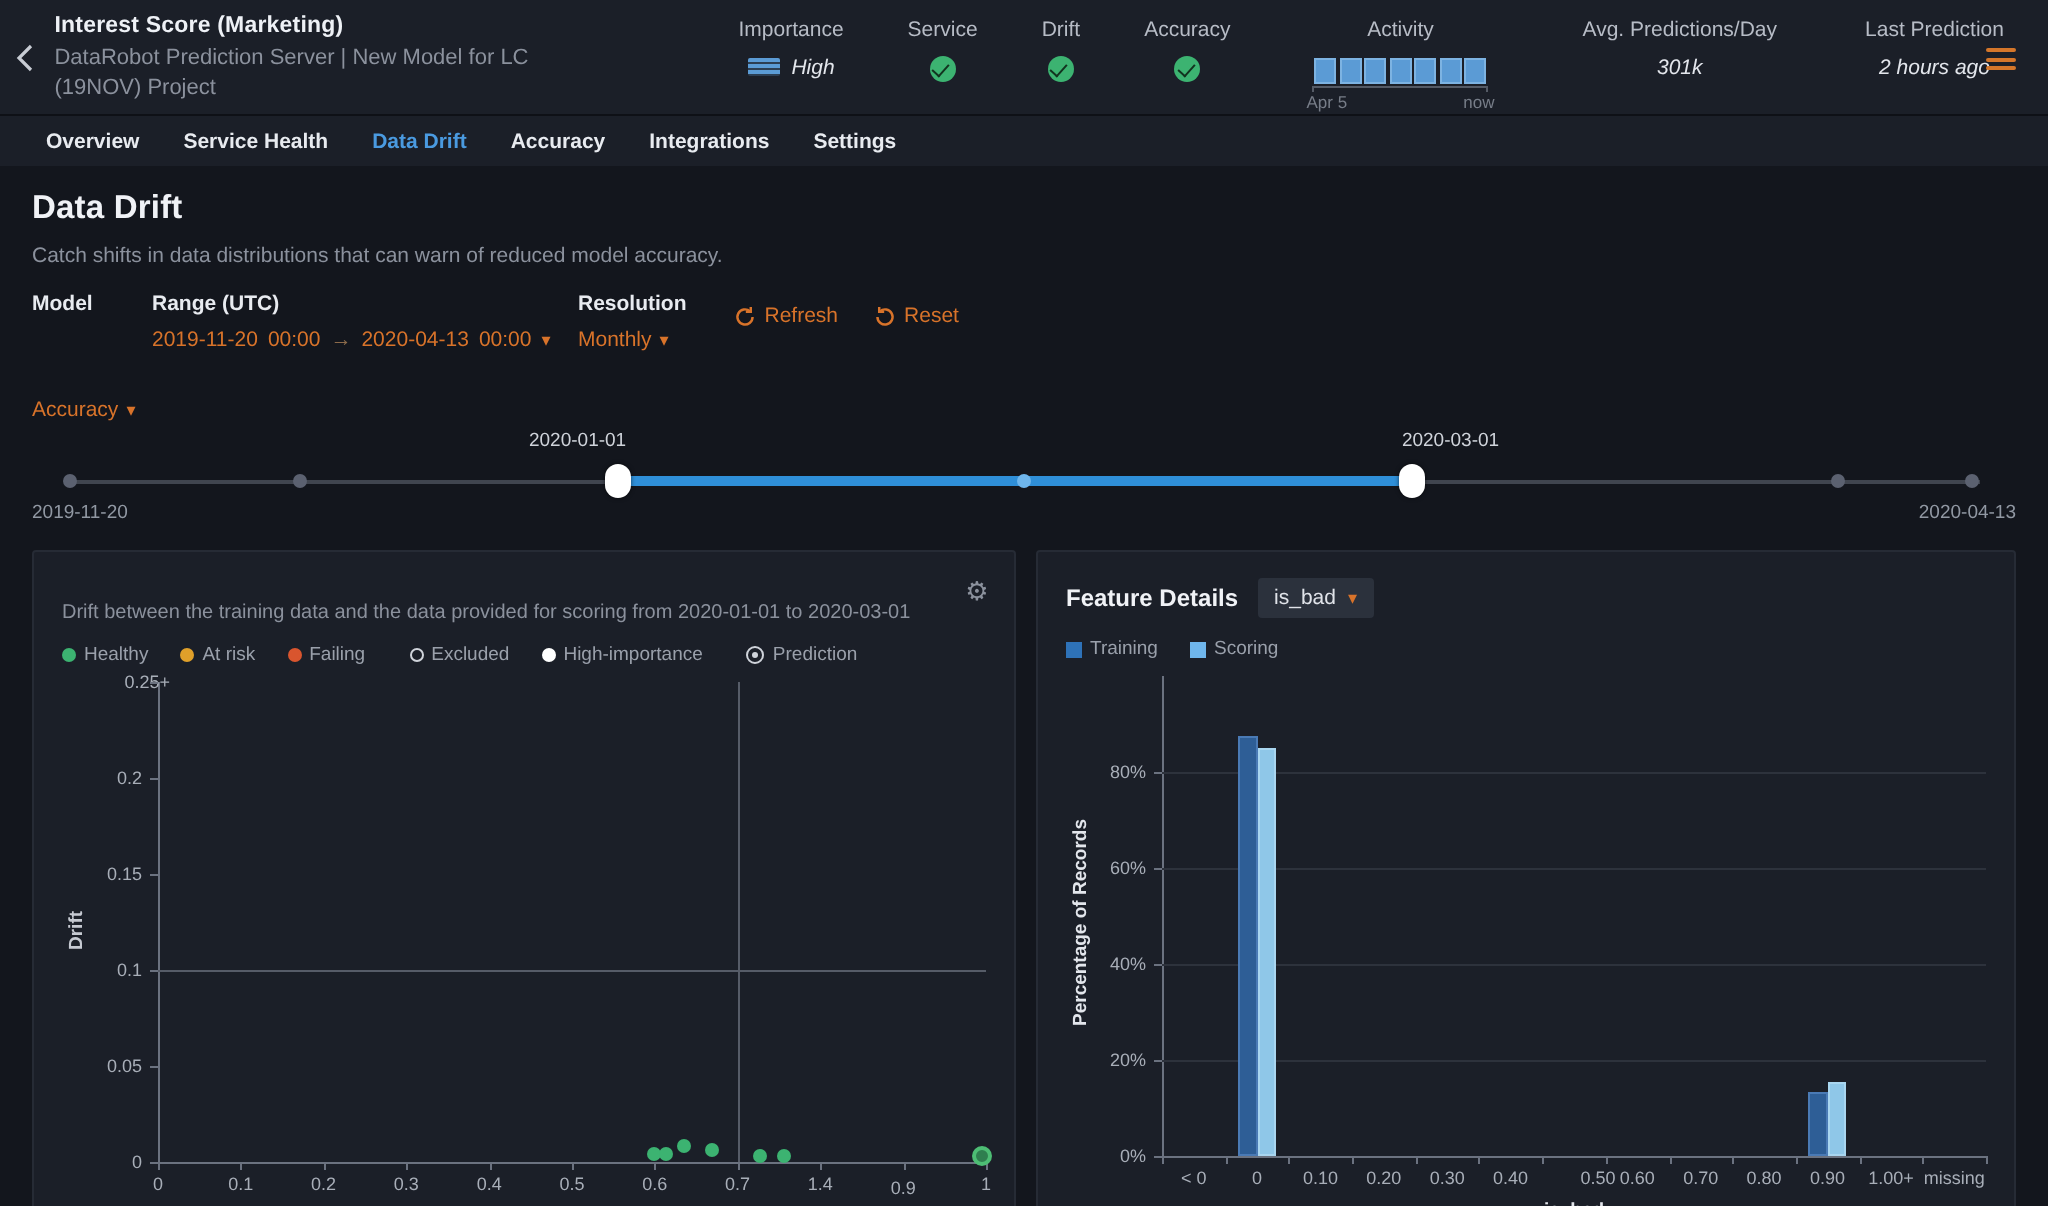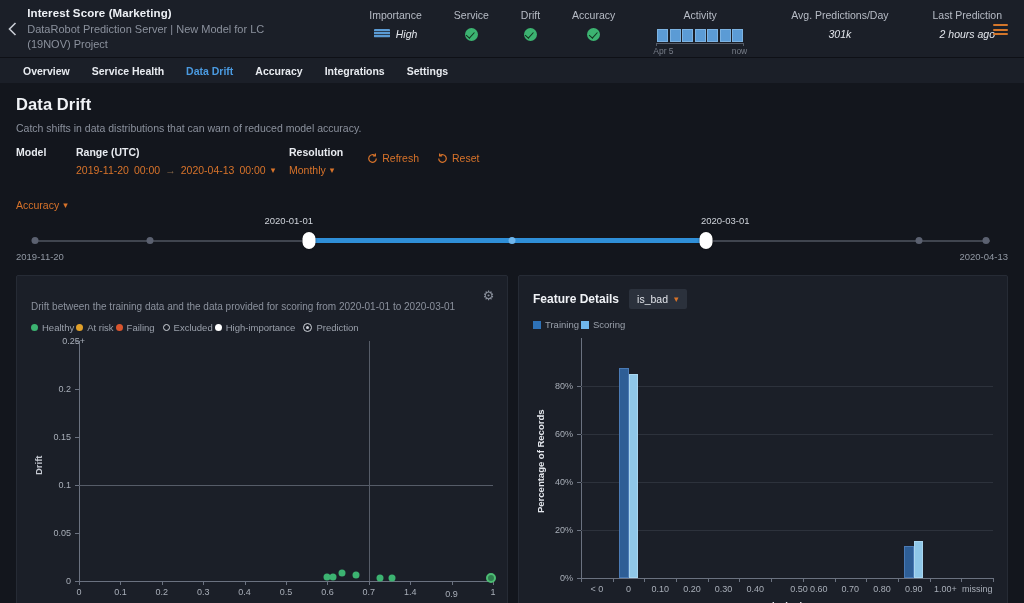--- a/index.html
+++ b/index.html
@@ -198,21 +198,21 @@
     font-size: 13px; line-height: 13px; text-align: center;
   }
   .panel-desc { font-size: 10px; color: #8b919d; margin-top: 12px; }
   .select-box {
     background: #2b313c; border-radius: 2px;
     padding: 4px 8px; font-size: 10.5px; color: #e0e3e9;
     display: flex; align-items: center; gap: 6px; cursor: pointer;
   }
   .select-box .caret { color: #d8732a; }
 
-  .legend { display: flex; align-items: center; gap: 2px; margin-top: 10px; text-align: right; }
+  .legend { display: flex; align-items: center; gap: 16px; margin-top: 10px; text-align: right; }
   .legend-item { display: flex; align-items: center; gap: 4px; font-size: 9.5px; color: #9aa0ab; }
   .dot { width: 7px; height: 7px; border-radius: 50%; display: inline-block; }
   .dot-ring {
     width: 7px; height: 7px; border-radius: 50%;
     border: 1.5px solid #cfd3da; background: transparent; display: inline-block;
   }
   .dot-pred {
     width: 9px; height: 9px; border-radius: 50%;
     border: 1.5px solid #cfd3da; display: inline-block; position: relative;
   }

